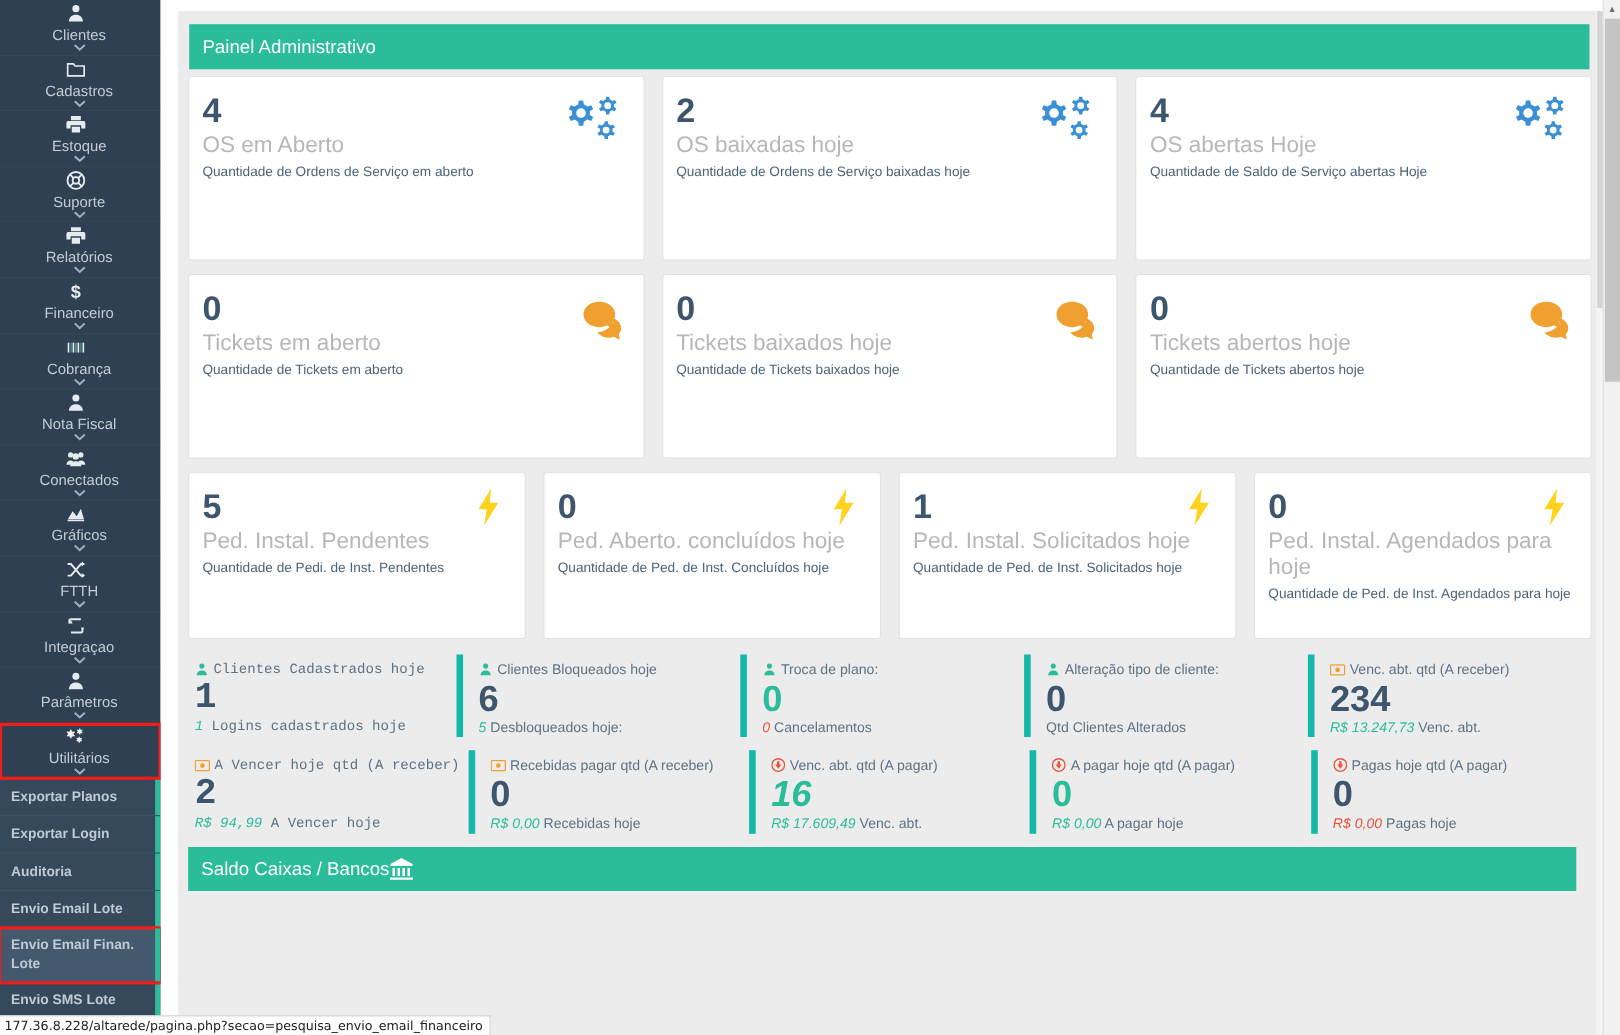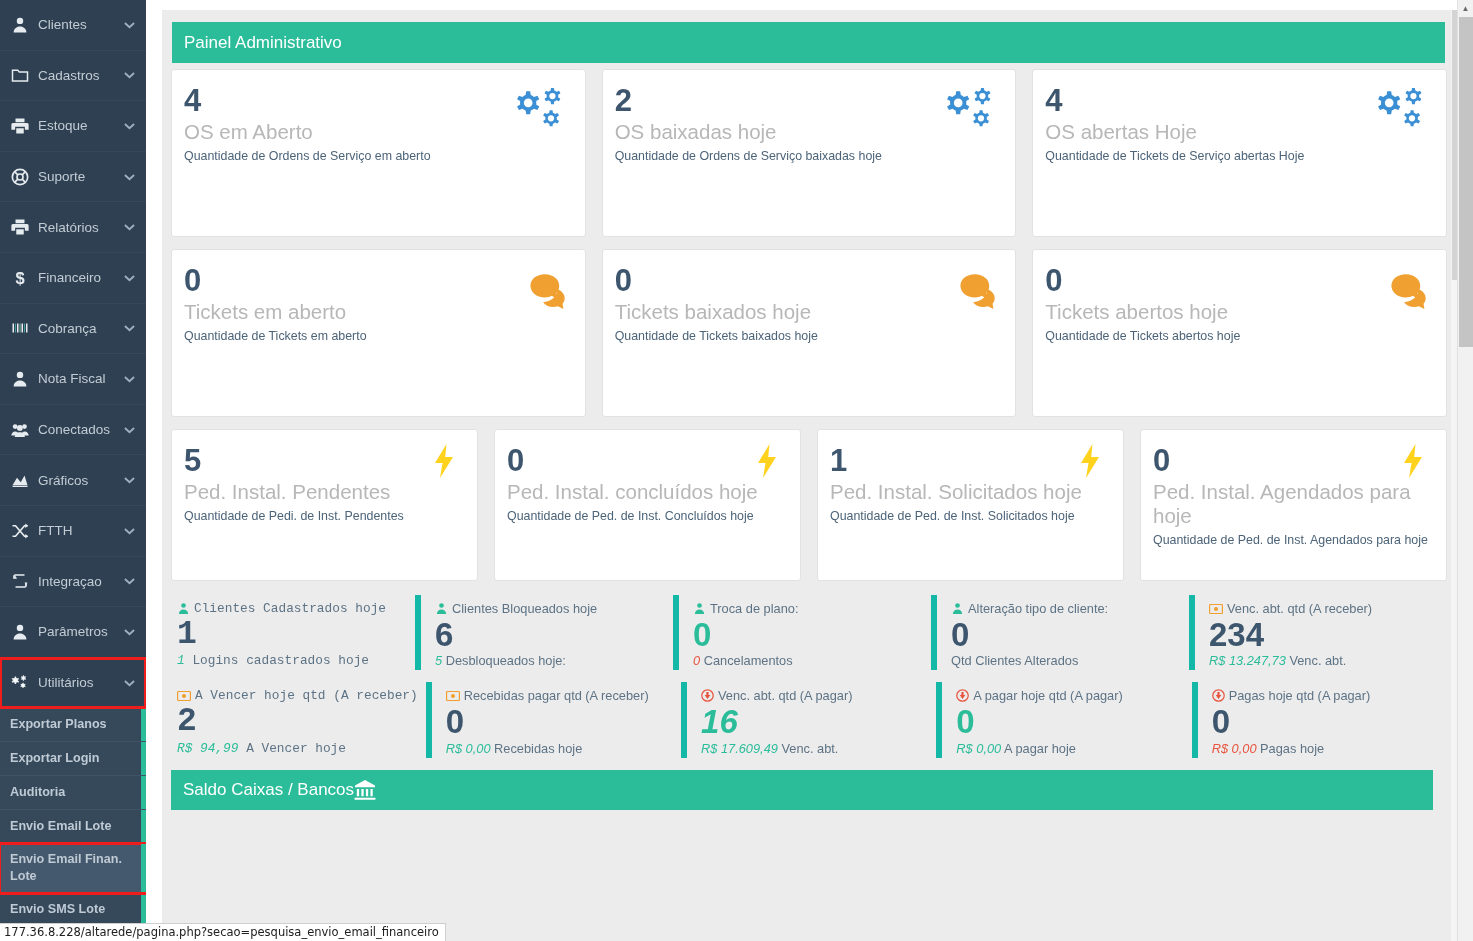--- a/index.html
+++ b/index.html
@@ -23,20 +23,21 @@
   .nav-item {
     height: 50.6px;
     display: flex;
     align-items: center;
     padding: 0 10px 0 8px;
     color: #c3ccd4;
     font-size: 13.5px;
     position: relative;
     cursor: pointer;
     border-bottom: 1px solid #35485a;
+    flex-direction: column;
   }
   .nav-item .ico {
     width: 24px; flex: 0 0 24px;
     display: flex; align-items: center; justify-content: center;
     color: #e6ebef;
     margin-right: 6px;
   }
   .nav-item .lbl { flex: 1 1 auto; white-space: nowrap; }
   .nav-item .chev {
     font-size: 11px; color: #9fb0bf; flex: 0 0 12px; text-align: right;
@@ -472,21 +473,21 @@
                   <path fill="#3b8fd4" d="M20.8 4.2l1.1-.7-.7-1.2-1.2.45a3.4 3.4 0 0 0-1.05-.6L18.7.9h-1.35l-.2 1.25a3.5 3.5 0 0 0-1.05.6l-1.2-.45-.7 1.2 1.1.7a3.3 3.3 0 0 0 0 1.2l-1.1.7.7 1.2 1.2-.45c.32.27.67.47 1.05.6l.2 1.25h1.35l.2-1.25c.38-.13.73-.33 1.05-.6l1.2.45.7-1.2-1.1-.7a3.3 3.3 0 0 0 0-1.2z"></path>
                   <circle cx="18.02" cy="4.8" r="1.5" fill="#ffffff"></circle>
                   <path fill="#3b8fd4" d="M20.1 14.9l1.1-.7-.7-1.2-1.2.45a3.4 3.4 0 0 0-1.05-.6l-.2-1.25h-1.35l-.2 1.25a3.5 3.5 0 0 0-1.05.6l-1.2-.45-.7 1.2 1.1.7a3.3 3.3 0 0 0 0 1.2l-1.1.7.7 1.2 1.2-.45c.32.27.67.47 1.05.6l.2 1.25h1.35l.2-1.25c.38-.13.73-.33 1.05-.6l1.2.45.7-1.2-1.1-.7a3.3 3.3 0 0 0 0-1.2z"></path>
                   <circle cx="17.32" cy="15.5" r="1.5" fill="#ffffff"></circle>
                 </svg>
               </div>
             </div>
             <div class="card">
               <div class="num">4</div>
               <div class="ttl">OS abertas Hoje</div>
-              <div class="desc">Quantidade de Tickets de Serviço abertas Hoje</div>
+              <div class="desc">Quantidade de Saldo de Serviço abertas Hoje</div>
               <div class="cicon">
                 <svg width="54" height="54" viewBox="0 0 26 24">
                   <path fill="#3b8fd4" d="M10.2 7.2l1.5-.9-.9-1.7-1.7.6a4.8 4.8 0 0 0-1.5-.9L7.3 2.5H5.4l-.3 1.8c-.55.2-1.05.5-1.5.9l-1.7-.6-.9 1.7 1.5.9a4.6 4.6 0 0 0 0 1.7l-1.5.9.9 1.7 1.7-.6c.45.4.95.7 1.5.9l.3 1.8h1.9l.3-1.8c.55-.2 1.05-.5 1.5-.9l1.7.6.9-1.7-1.5-.9a4.6 4.6 0 0 0 0-1.7z"></path>
                   <circle cx="6.35" cy="8.05" r="2.1" fill="#ffffff"></circle>
                   <path fill="#3b8fd4" d="M20.8 4.2l1.1-.7-.7-1.2-1.2.45a3.4 3.4 0 0 0-1.05-.6L18.7.9h-1.35l-.2 1.25a3.5 3.5 0 0 0-1.05.6l-1.2-.45-.7 1.2 1.1.7a3.3 3.3 0 0 0 0 1.2l-1.1.7.7 1.2 1.2-.45c.32.27.67.47 1.05.6l.2 1.25h1.35l.2-1.25c.38-.13.73-.33 1.05-.6l1.2.45.7-1.2-1.1-.7a3.3 3.3 0 0 0 0-1.2z"></path>
                   <circle cx="18.02" cy="4.8" r="1.5" fill="#ffffff"></circle>
                   <path fill="#3b8fd4" d="M20.1 14.9l1.1-.7-.7-1.2-1.2.45a3.4 3.4 0 0 0-1.05-.6l-.2-1.25h-1.35l-.2 1.25a3.5 3.5 0 0 0-1.05.6l-1.2-.45-.7 1.2 1.1.7a3.3 3.3 0 0 0 0 1.2l-1.1.7.7 1.2 1.2-.45c.32.27.67.47 1.05.6l.2 1.25h1.35l.2-1.25c.38-.13.73-.33 1.05-.6l1.2.45.7-1.2-1.1-.7a3.3 3.3 0 0 0 0-1.2z"></path>
                   <circle cx="17.32" cy="15.5" r="1.5" fill="#ffffff"></circle>
                 </svg>
               </div>
@@ -533,21 +534,21 @@
               <div class="ttl">Ped. Instal. Pendentes</div>
               <div class="desc">Quantidade de Pedi. de Inst. Pendentes</div>
               <div class="cicon">
                 <svg width="34" height="34" viewBox="0 0 24 34">
                   <path fill="#ffd21e" d="M14.5 0 L3 19 h7.5 L8 34 L21 13 h-7.8 z"></path>
                 </svg>
               </div>
             </div>
             <div class="card">
               <div class="num">0</div>
-              <div class="ttl">Ped. Instal. concluídos hoje</div>
+              <div class="ttl">Ped. Aberto. concluídos hoje</div>
               <div class="desc">Quantidade de Ped. de Inst. Concluídos hoje</div>
               <div class="cicon">
                 <svg width="34" height="34" viewBox="0 0 24 34">
                   <path fill="#ffd21e" d="M14.5 0 L3 19 h7.5 L8 34 L21 13 h-7.8 z"></path>
                 </svg>
               </div>
             </div>
             <div class="card">
               <div class="num">1</div>
               <div class="ttl">Ped. Instal. Solicitados hoje</div>

